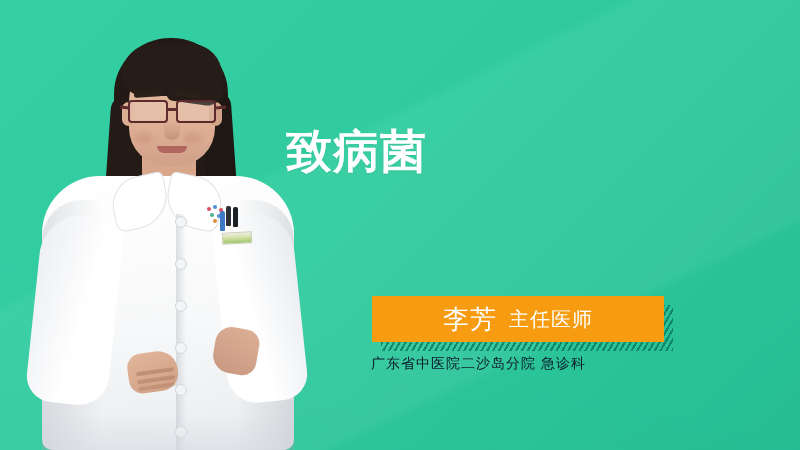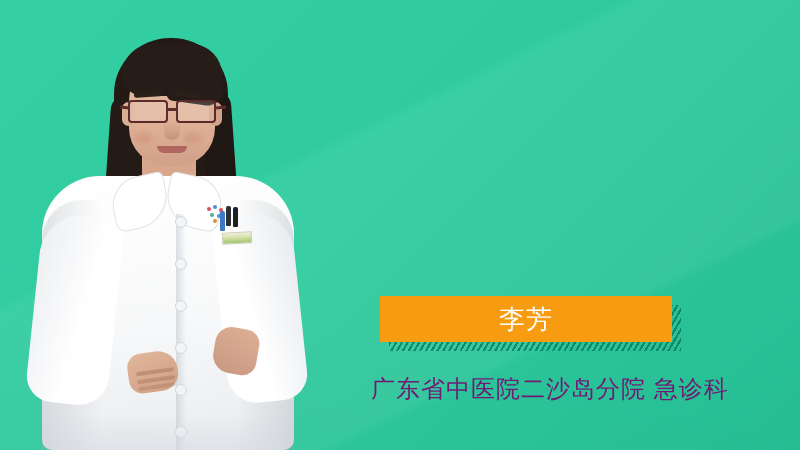--- a/index.html
+++ b/index.html
@@ -381,21 +381,21 @@
     font-weight: bold;
     line-height: 66px;
     letter-spacing: 1px;
     text-shadow: 0 1px 2px rgba(0,0,0,0.06);
   }
   .headline .ln { display: block; white-space: nowrap; }
 
   
   .badge-wrap {
     position: absolute;
-    left: 380px;
+    left: 372px;
     top: 296px;
     width: 292px;
     height: 46px;
   }
   .badge-hatch {
     position: absolute;
     left: 9px;
     top: 9px;
     width: 292px;
     height: 46px;
@@ -428,23 +428,23 @@
   .badge .dr-title {
     color: #ffffff;
     font-size: 20px;
     line-height: 1;
     letter-spacing: 1px;
   }
 
   .affiliation {
     position: absolute;
     left: 371px;
-    top: 373px;
-    color: #701a75;
-    font-size: 24px;
+    top: 355px;
+    color: #0f172a;
+    font-size: 14px;
     letter-spacing: 1px;
     white-space: nowrap;
   }
 </style>
 </head>
 <body>
 
 <div id="stage">
 
   <div class="bg-base"></div>
@@ -505,24 +505,26 @@
     <div class="pen p2"></div>
     <div class="pen p3"></div>
     <div class="namecard"></div>
 
     <div class="hand-l"></div>
     <div class="hand-r"></div>
     <div class="coat-hem"></div>
   </div>
 
   <div class="headline">
+    <span class="ln">致病菌</span>
   </div>
 
   <div class="badge-wrap">
     <div class="badge-hatch"></div>
     <div class="badge">
       <span class="dr-name">李芳</span>
+      <span class="dr-title">主任医师</span>
     </div>
   </div>
 
   <div class="affiliation">广东省中医院二沙岛分院 急诊科</div>
 
 </div>
 
 </body></html>

